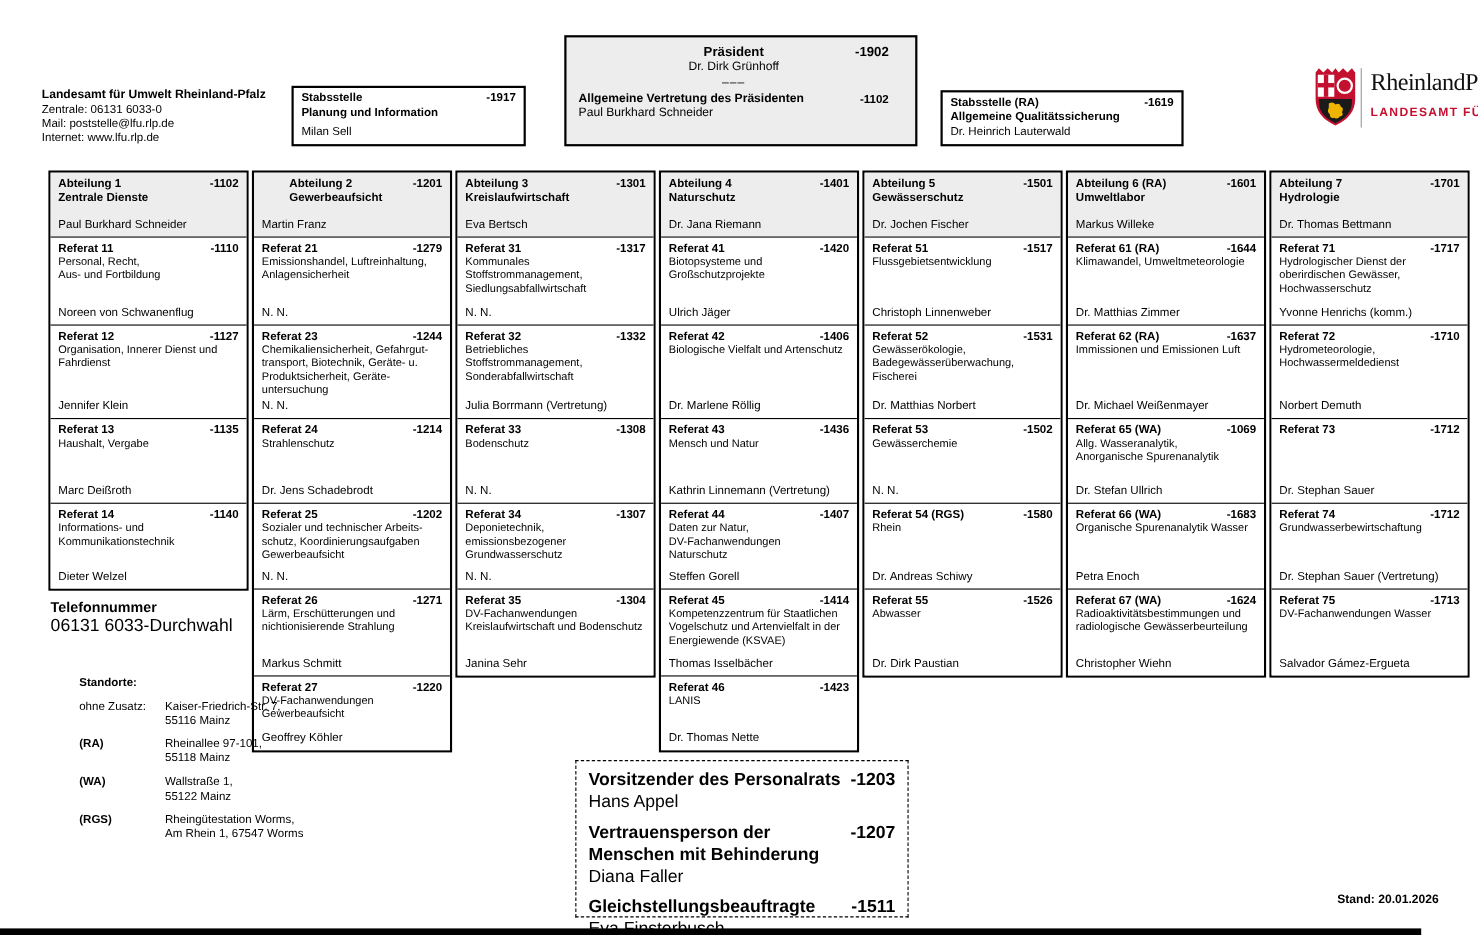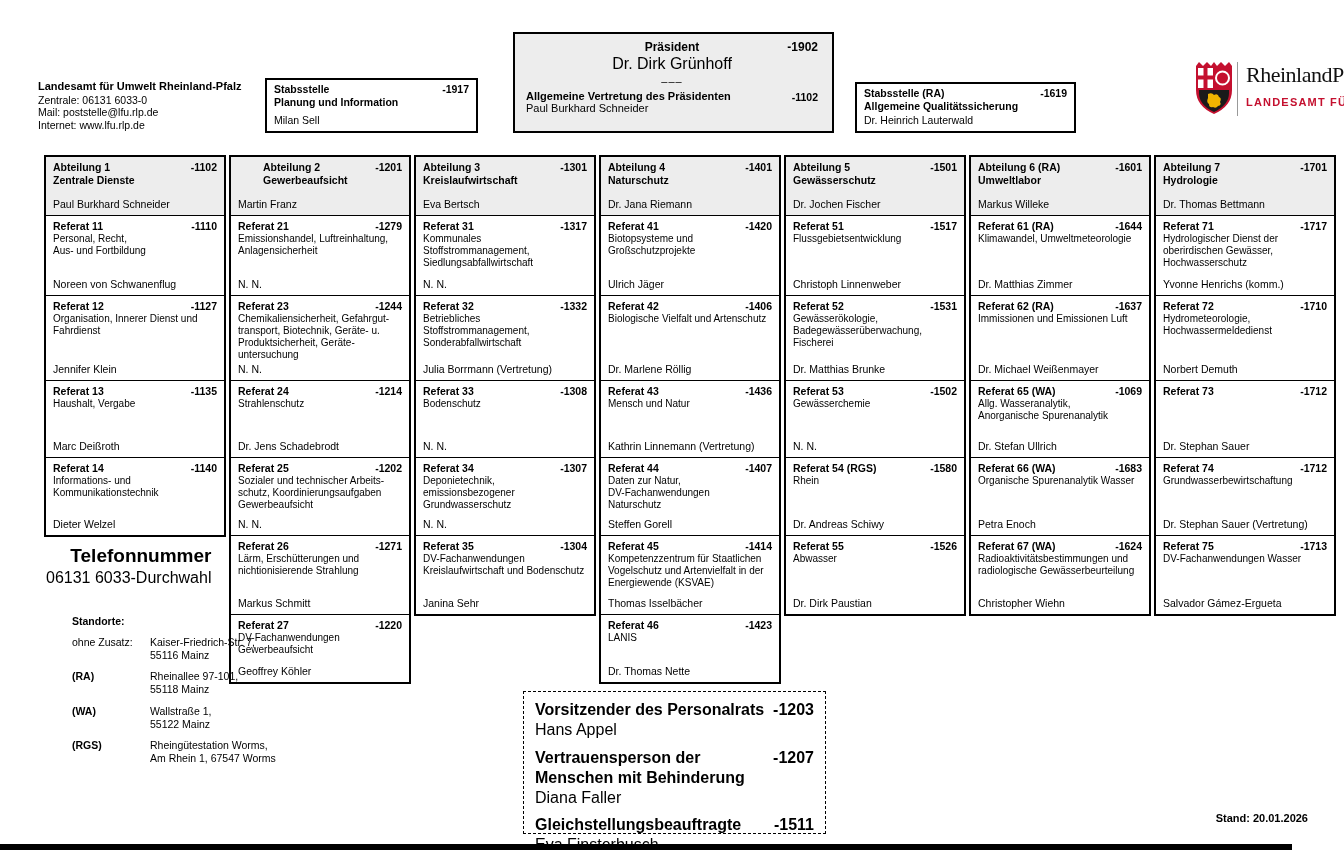--- a/index.html
+++ b/index.html
@@ -13,24 +13,24 @@
 
   
   .unitbox { position:absolute; border:2px solid #000; background:#fff; padding:3px 7px;
              display:flex; flex-direction:column; justify-content:space-between; font-size:10.5px; }
   .unitbox .trow { display:flex; justify-content:space-between; font-weight:bold; line-height:1.2; }
   .unitbox .t2 { font-weight:bold; line-height:1.2; }
   .unitbox .person { line-height:1.2; padding-bottom:1px; }
 
   
   .president { position:absolute; left:513px; top:32px; width:321px; height:101px;
-               border:2px solid #000; background:#ededed; padding:6px 14px 5px 11px; font-size:11px; }
+               border:2px solid #000; background:#ededed; padding:6px 24px 5px 11px; font-size:11px; }
   .president .row1 { position:relative; text-align:center; font-weight:bold; font-size:12px; }
   .president .row1 .ext { position:absolute; right:0; top:0; }
-  .president .pname { text-align:center; font-size:16px; margin-top:1px; }
+  .president .pname { text-align:center; font-size:11px; margin-top:1px; }
   .president .sep { text-align:center; font-size:11px; letter-spacing:1px; margin:2px 0 3px 0; }
   .president .deprow { position:relative; font-weight:bold; font-size:11px; }
   .president .deprow .ext { position:absolute; right:0; top:1px; font-size:10.5px; }
   .president .depname { font-size:11px; }
 
   
   .logo { position:absolute; left:1188px; top:56px; width:210px; height:64px; }
   .logo svg.shield { position:absolute; left:6px; top:4px; }
   .logo .divider { position:absolute; left:49px; top:6px; width:1px; height:54px; background:#999; }
   .logo .brand { position:absolute; left:58px; top:6px; font-family:"Liberation Serif", serif;
@@ -43,21 +43,21 @@
   .cell { position:relative; padding:4px 7px 3px 7px; font-size:10px; line-height:1.2; background:#fff; }
   .cell + .cell { border-top:1.6px solid #000; }
   .cell.hdr { background:#ededed; }
   .cell .trow { display:flex; justify-content:space-between; font-weight:bold; font-size:10.5px; line-height:1.2; }
   .cell .sub { font-weight:bold; font-size:10.5px; line-height:1.2; }
   .cell .desc { white-space:pre-line; line-height:1.22; margin-top:0; }
   .cell .person { position:absolute; left:7px; bottom:4px; right:7px; font-size:10.5px; }
 
   
   .phone { position:absolute; left:46px; top:544px; }
-  .phone .t { font-weight:bold; font-size:19px; line-height:1.25;text-align:right; }
+  .phone .t { font-weight:bold; font-size:13px; line-height:1.25; }
   .phone .n { font-size:16px; line-height:1.25; }
 
   
   .locations { position:absolute; left:72px; top:615px; font-size:10.5px; }
   .locations .lhead { font-weight:bold; margin-bottom:9px; }
   .loc-row { display:flex; margin-bottom:8px; }
   .loc-key { width:78px; flex:none; }
   .loc-key.b { font-weight:bold; }
   .loc-addr { white-space:pre-line; line-height:1.25; }
 
@@ -383,21 +383,21 @@
           <div class="person">Christoph Linnenweber</div>
         </div>
         <div class="cell" style="height: 85px;">
           <div class="trow">
             <span>Referat 52</span>
             <span>-1531</span>
           </div>
           <div class="desc">Gewässerökologie,
 Badegewässerüberwachung,
 Fischerei</div>
-          <div class="person">Dr. Matthias Brunke</div>
+          <div class="person">Dr. Matthias Norbert</div>
         </div>
         <div class="cell" style="height: 77px;">
           <div class="trow">
             <span>Referat 53</span>
             <span>-1502</span>
           </div>
           <div class="desc">Gewässerchemie</div>
           <div class="person">N. N.</div>
         </div>
         <div class="cell" style="height: 78px;">

